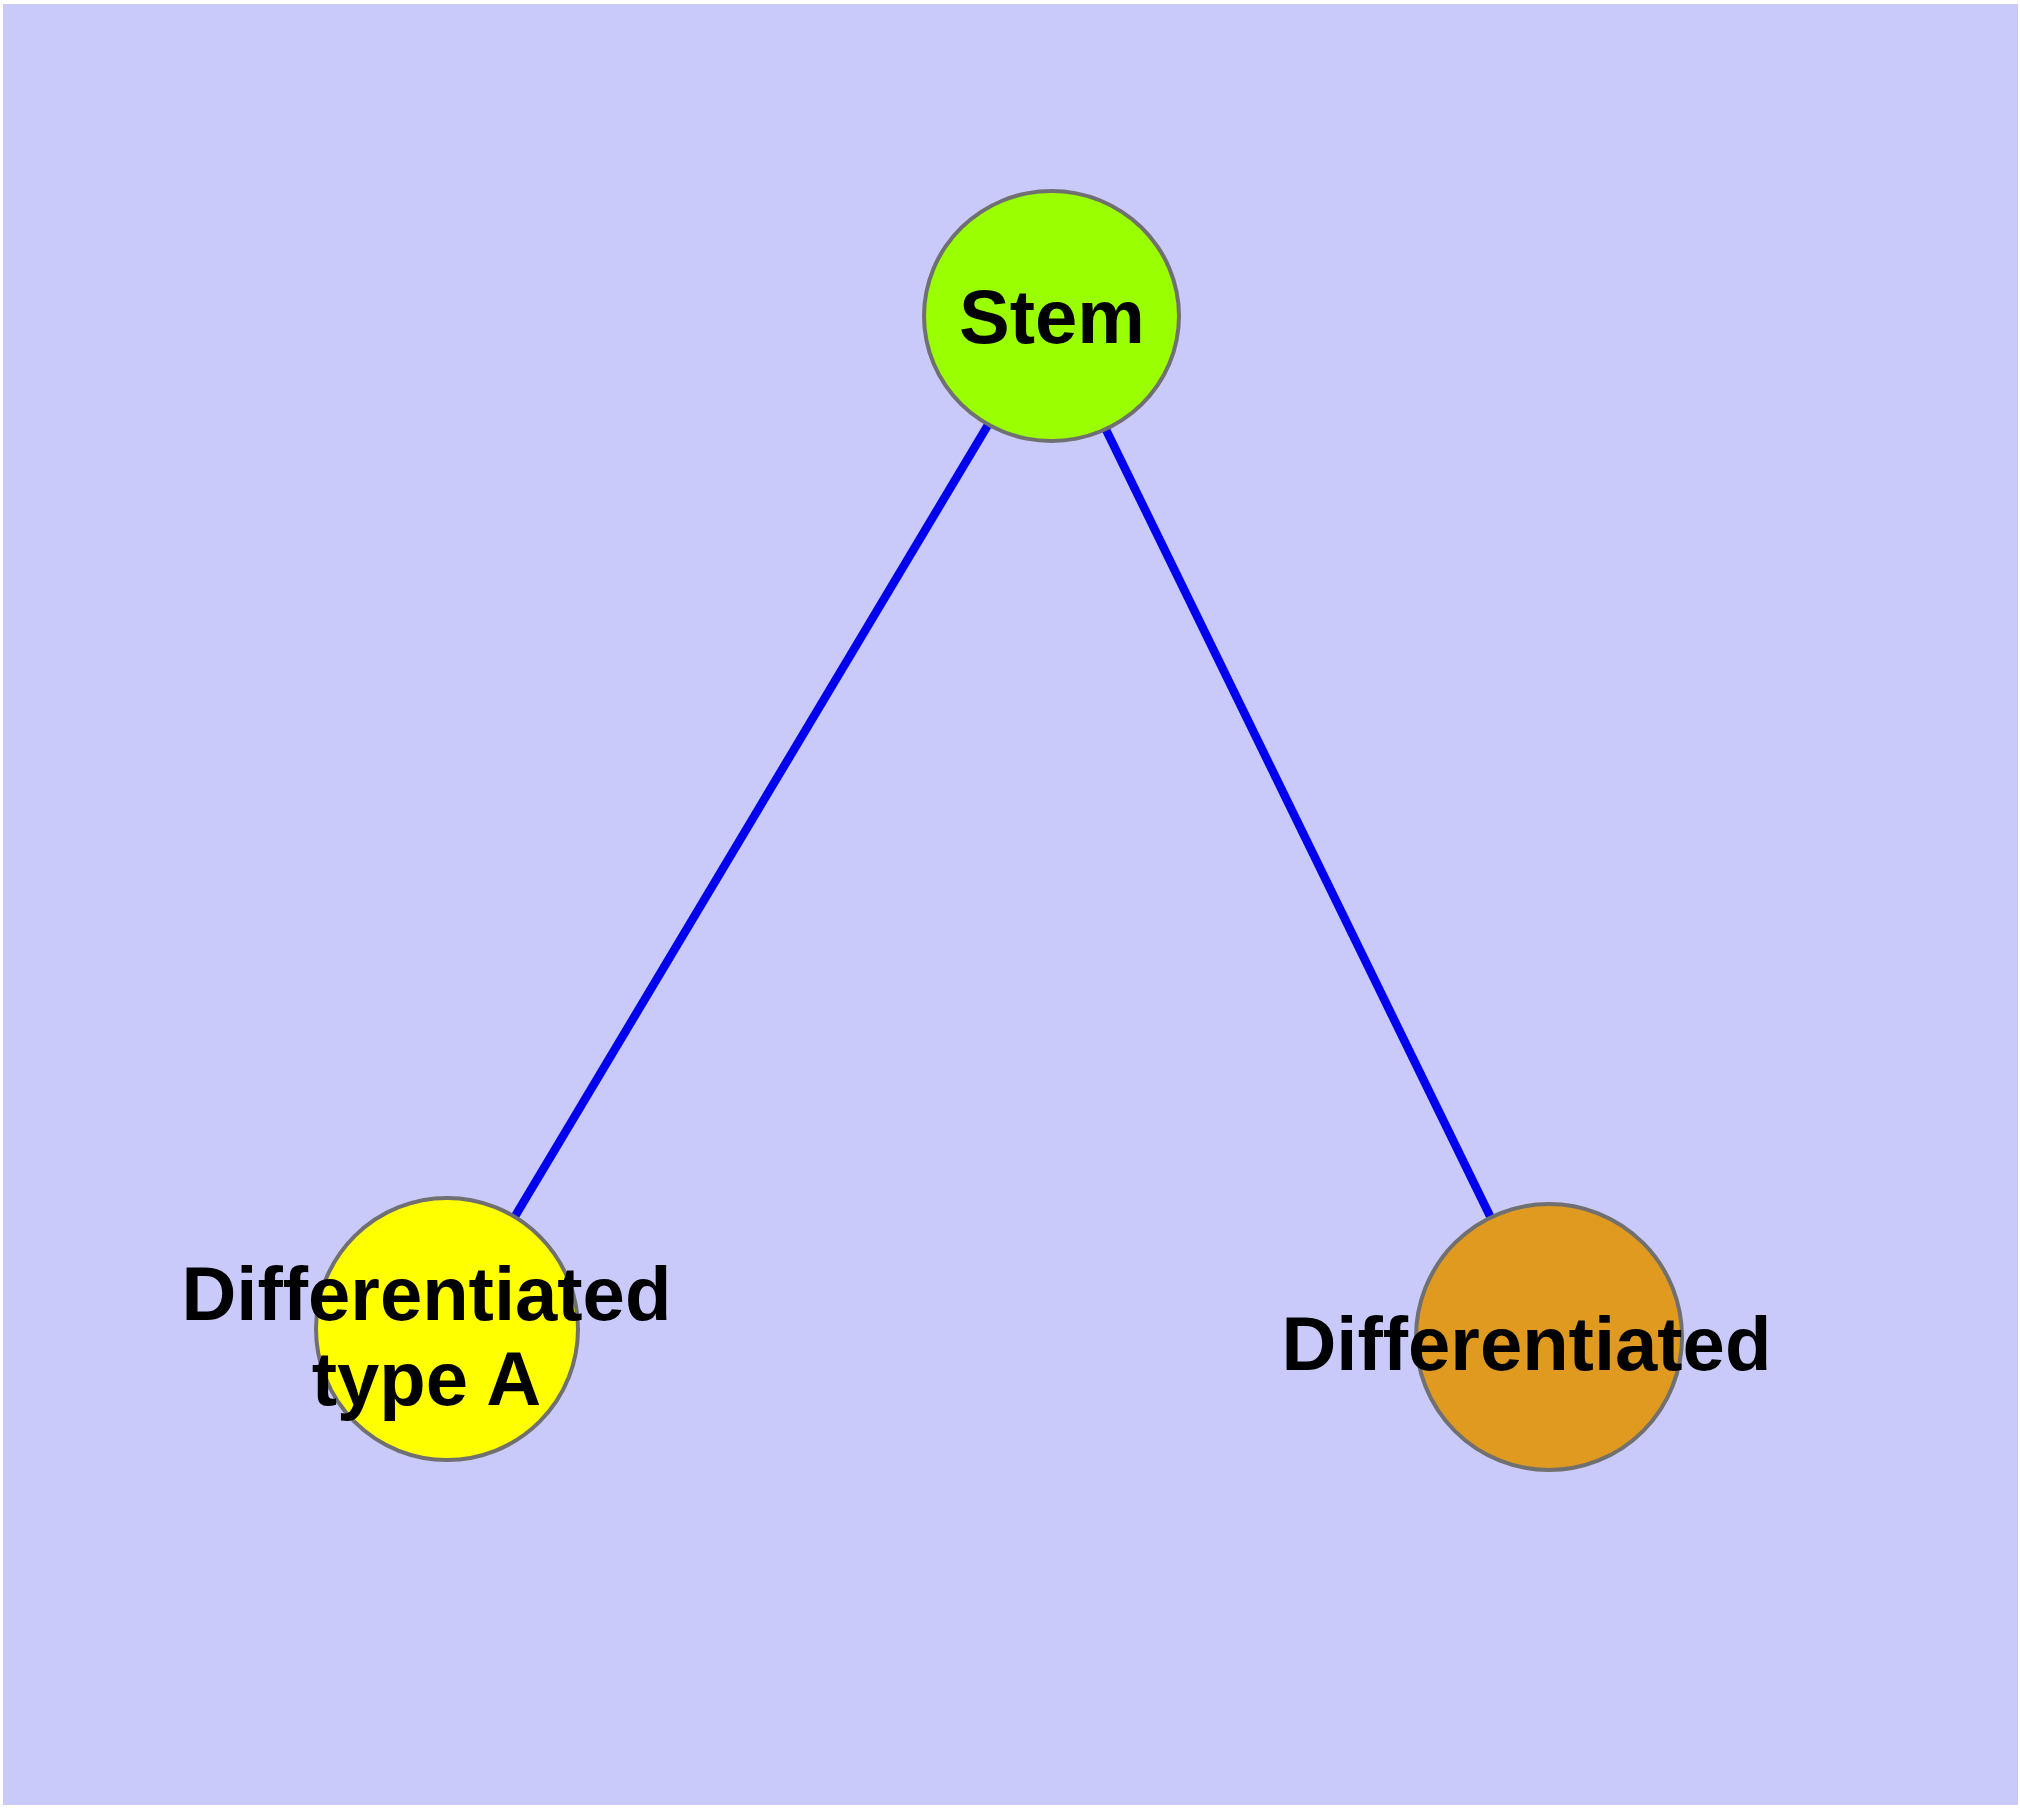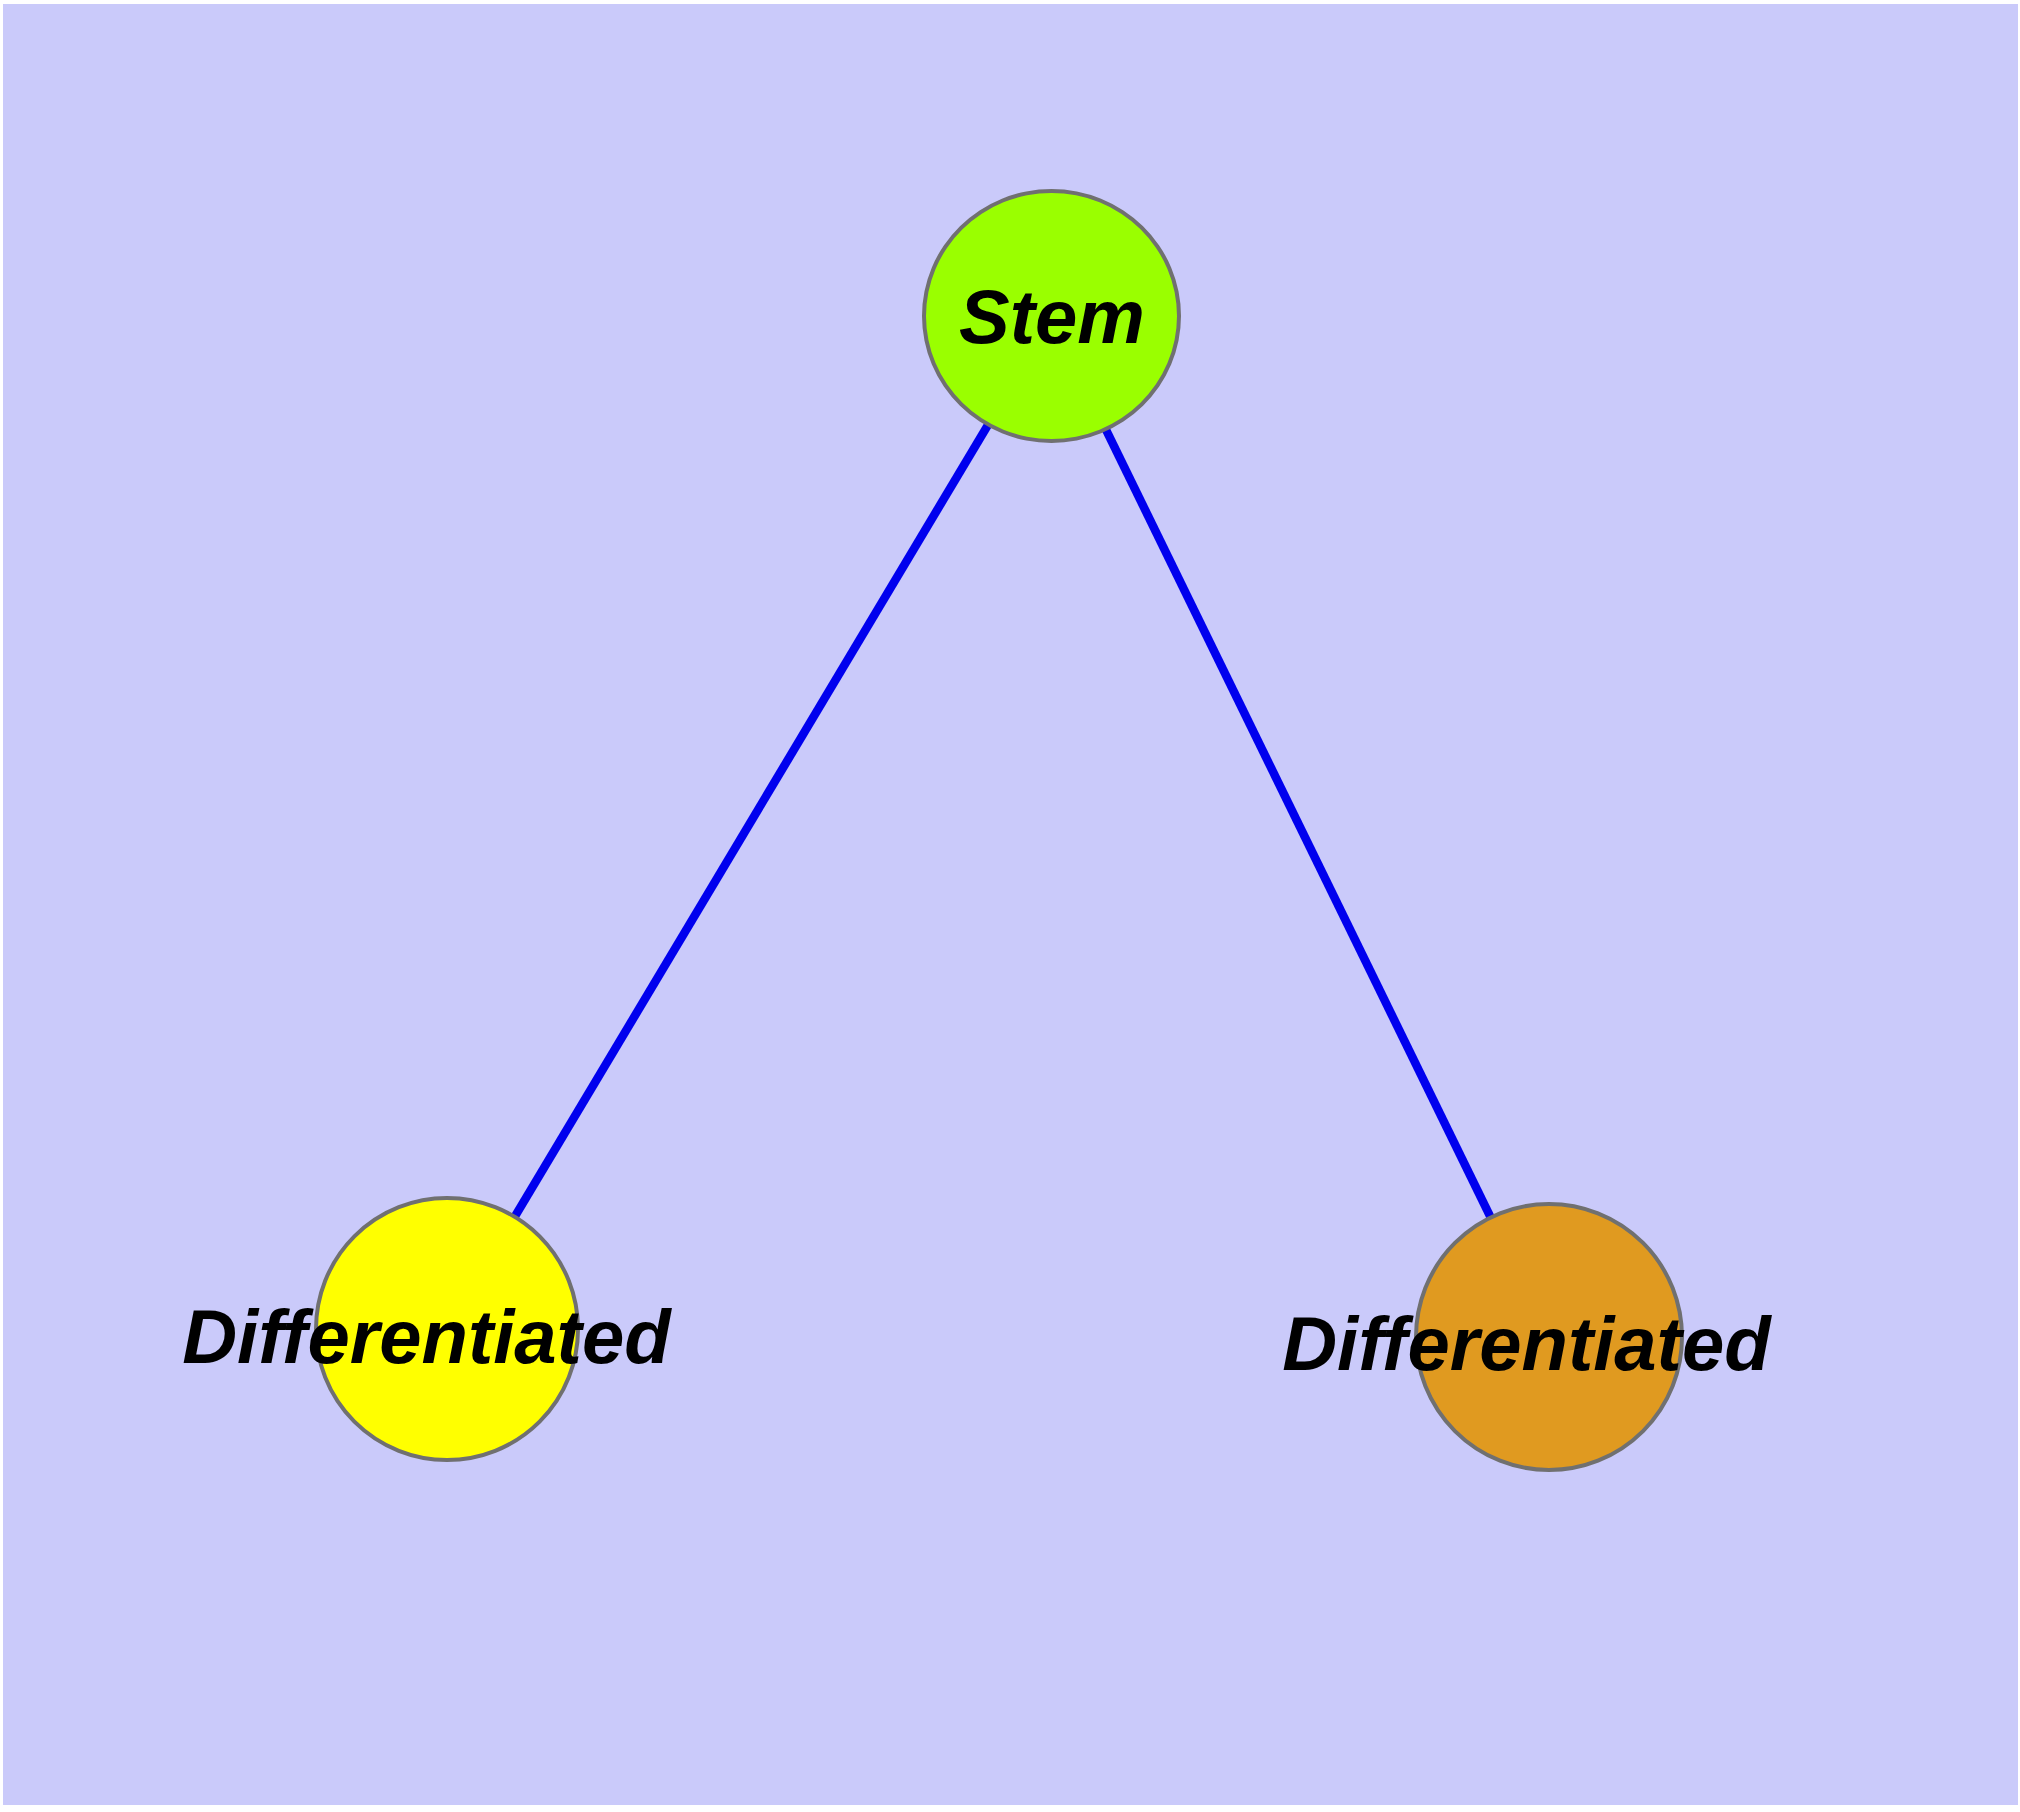--- a/index.html
+++ b/index.html
@@ -14,21 +14,20 @@
     font-family: "Liberation Sans", sans-serif;
   }
   .canvas {
     position: absolute;
     left: 3.4px;
     top: 4.2px;
     width: 2015px;
     height: 1801px;
     background: #CACAFA;
     overflow: hidden;
-    font-style: italic;
   }
   .edges-layer {
     position: absolute;
     left: 0;
     top: 0;
     width: 2021px;
     height: 1812px;
   }
   .node {
     position: absolute;
@@ -92,20 +91,21 @@
   <div class="node node-stem" style="background-color: rgb(154, 255, 0);">
     <div class="node-label">Stem</div>
   </div>
 
   <div class="node node-type-a" style="background-color: rgb(255, 255, 0);"></div>
 
   <div class="node node-type-b" style="background-color: rgb(224, 154, 32);"></div>
 
   <div class="float-label label-type-a">
     <div>Differentiated</div>
+    <div>type A</div>
   </div>
 
   <div class="float-label label-type-b">
     <div>Differentiated</div>
   </div>
 
 </div>
 
 
 </body></html>

